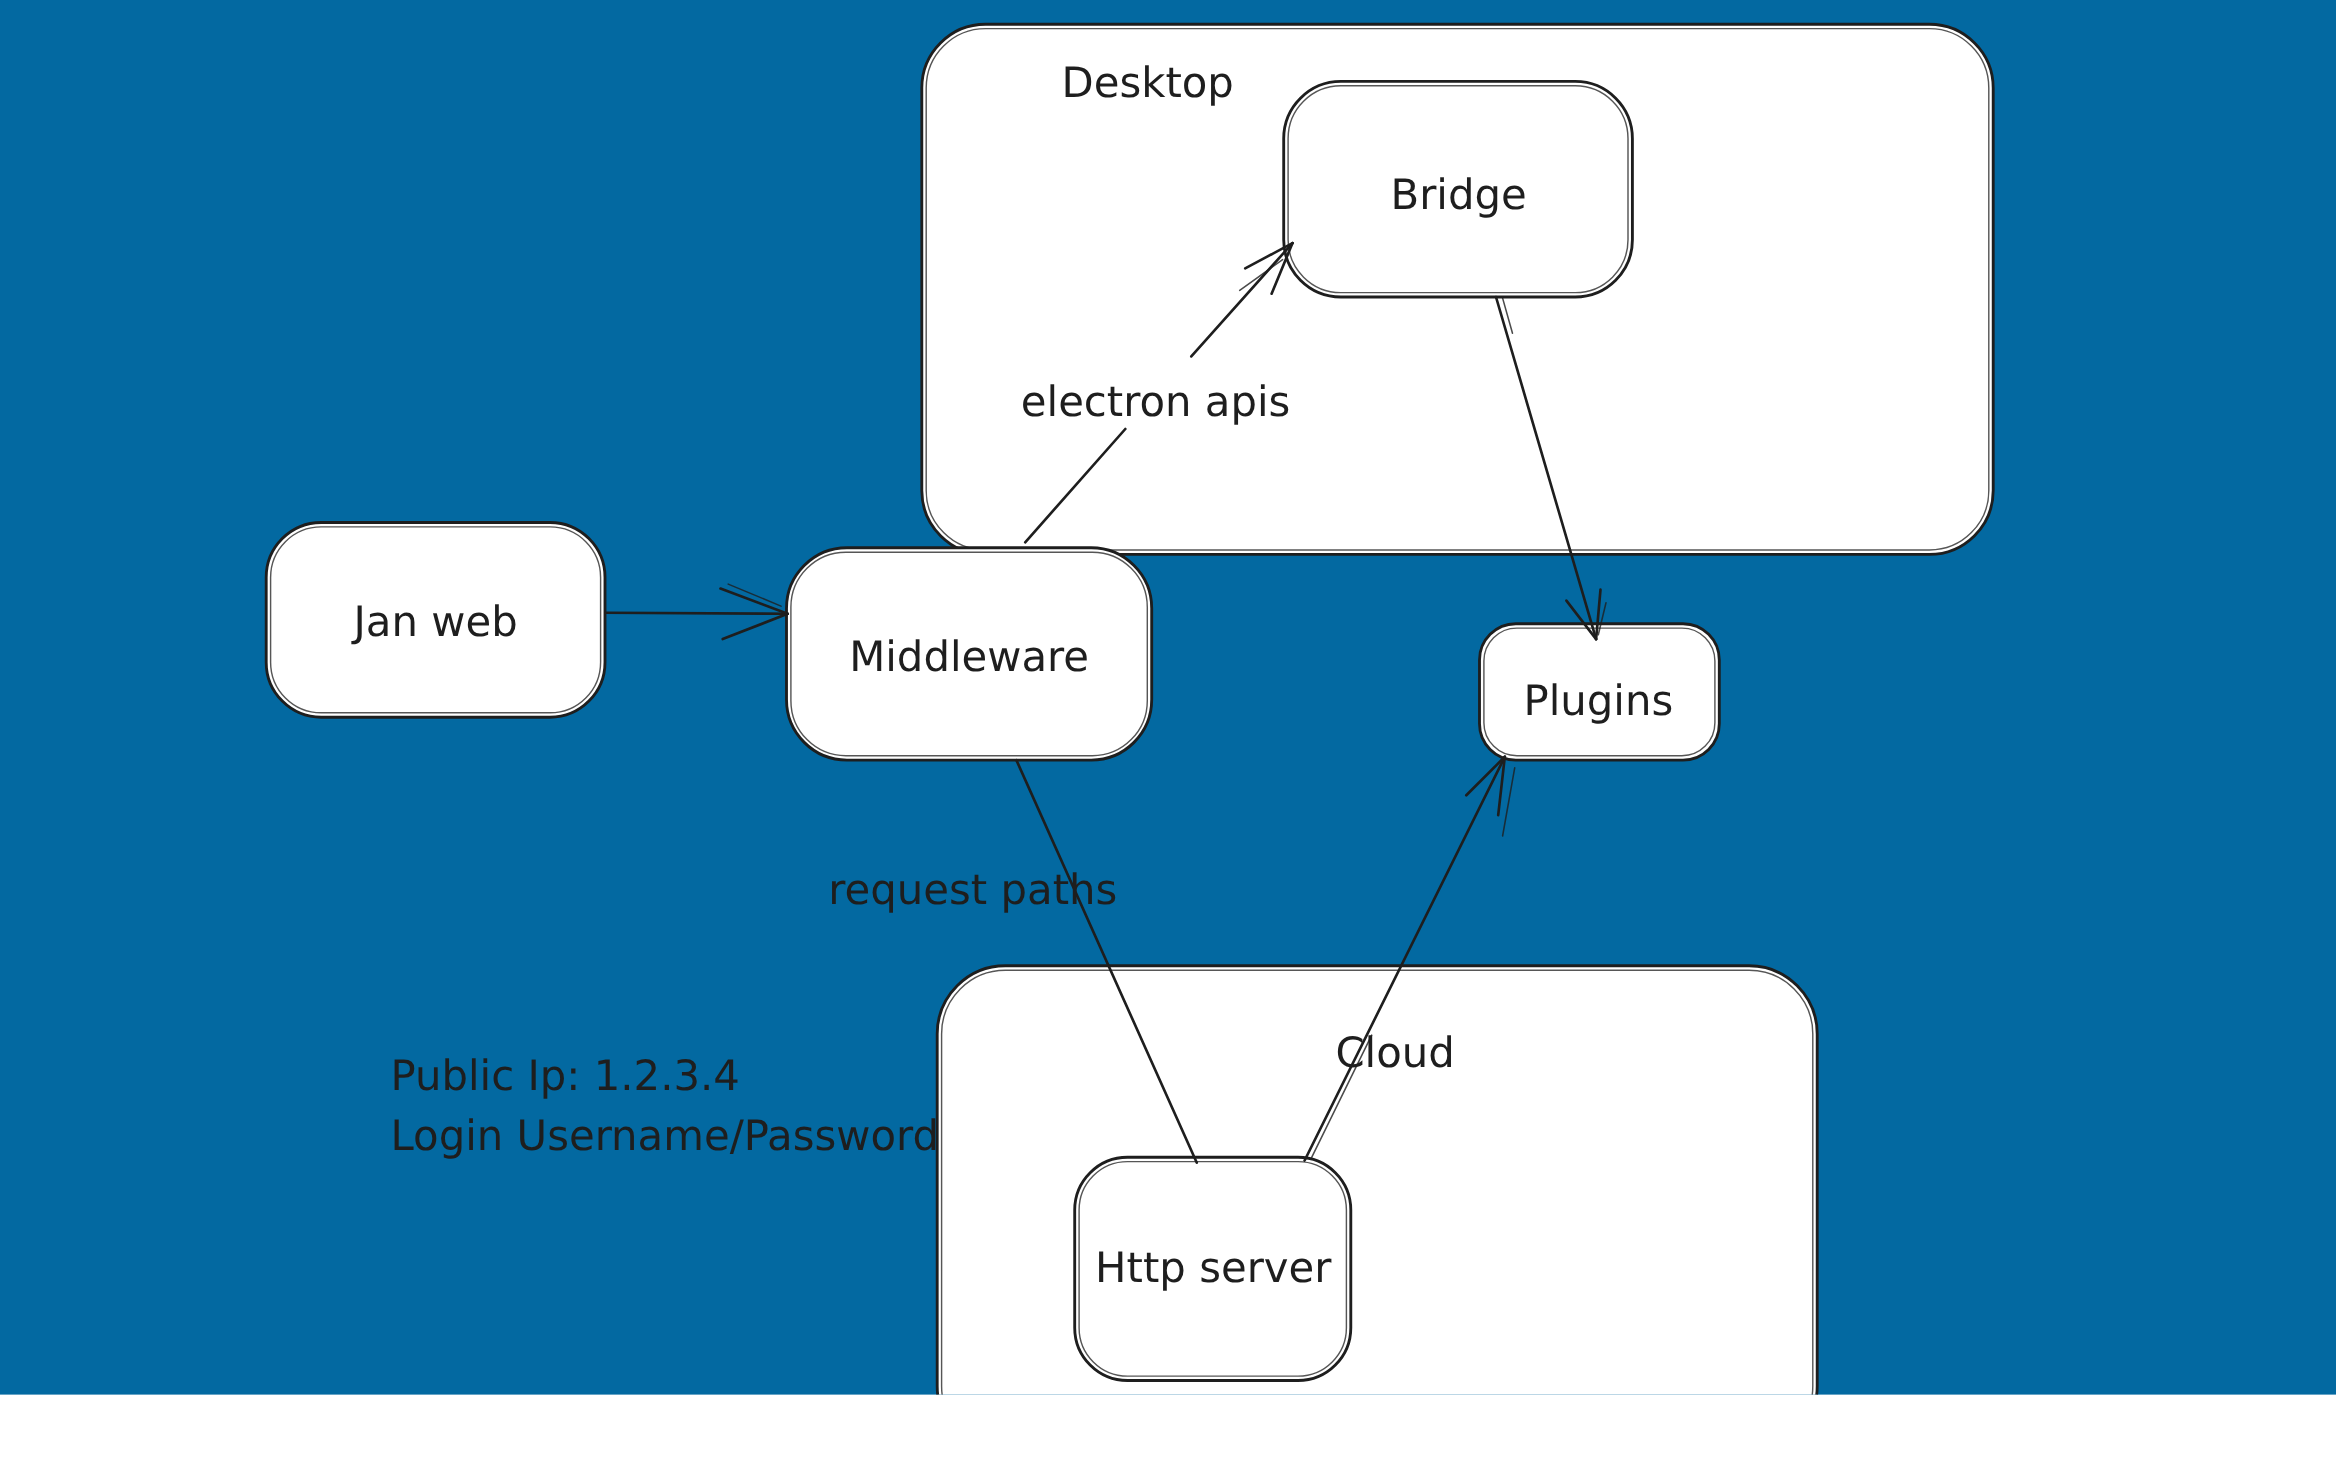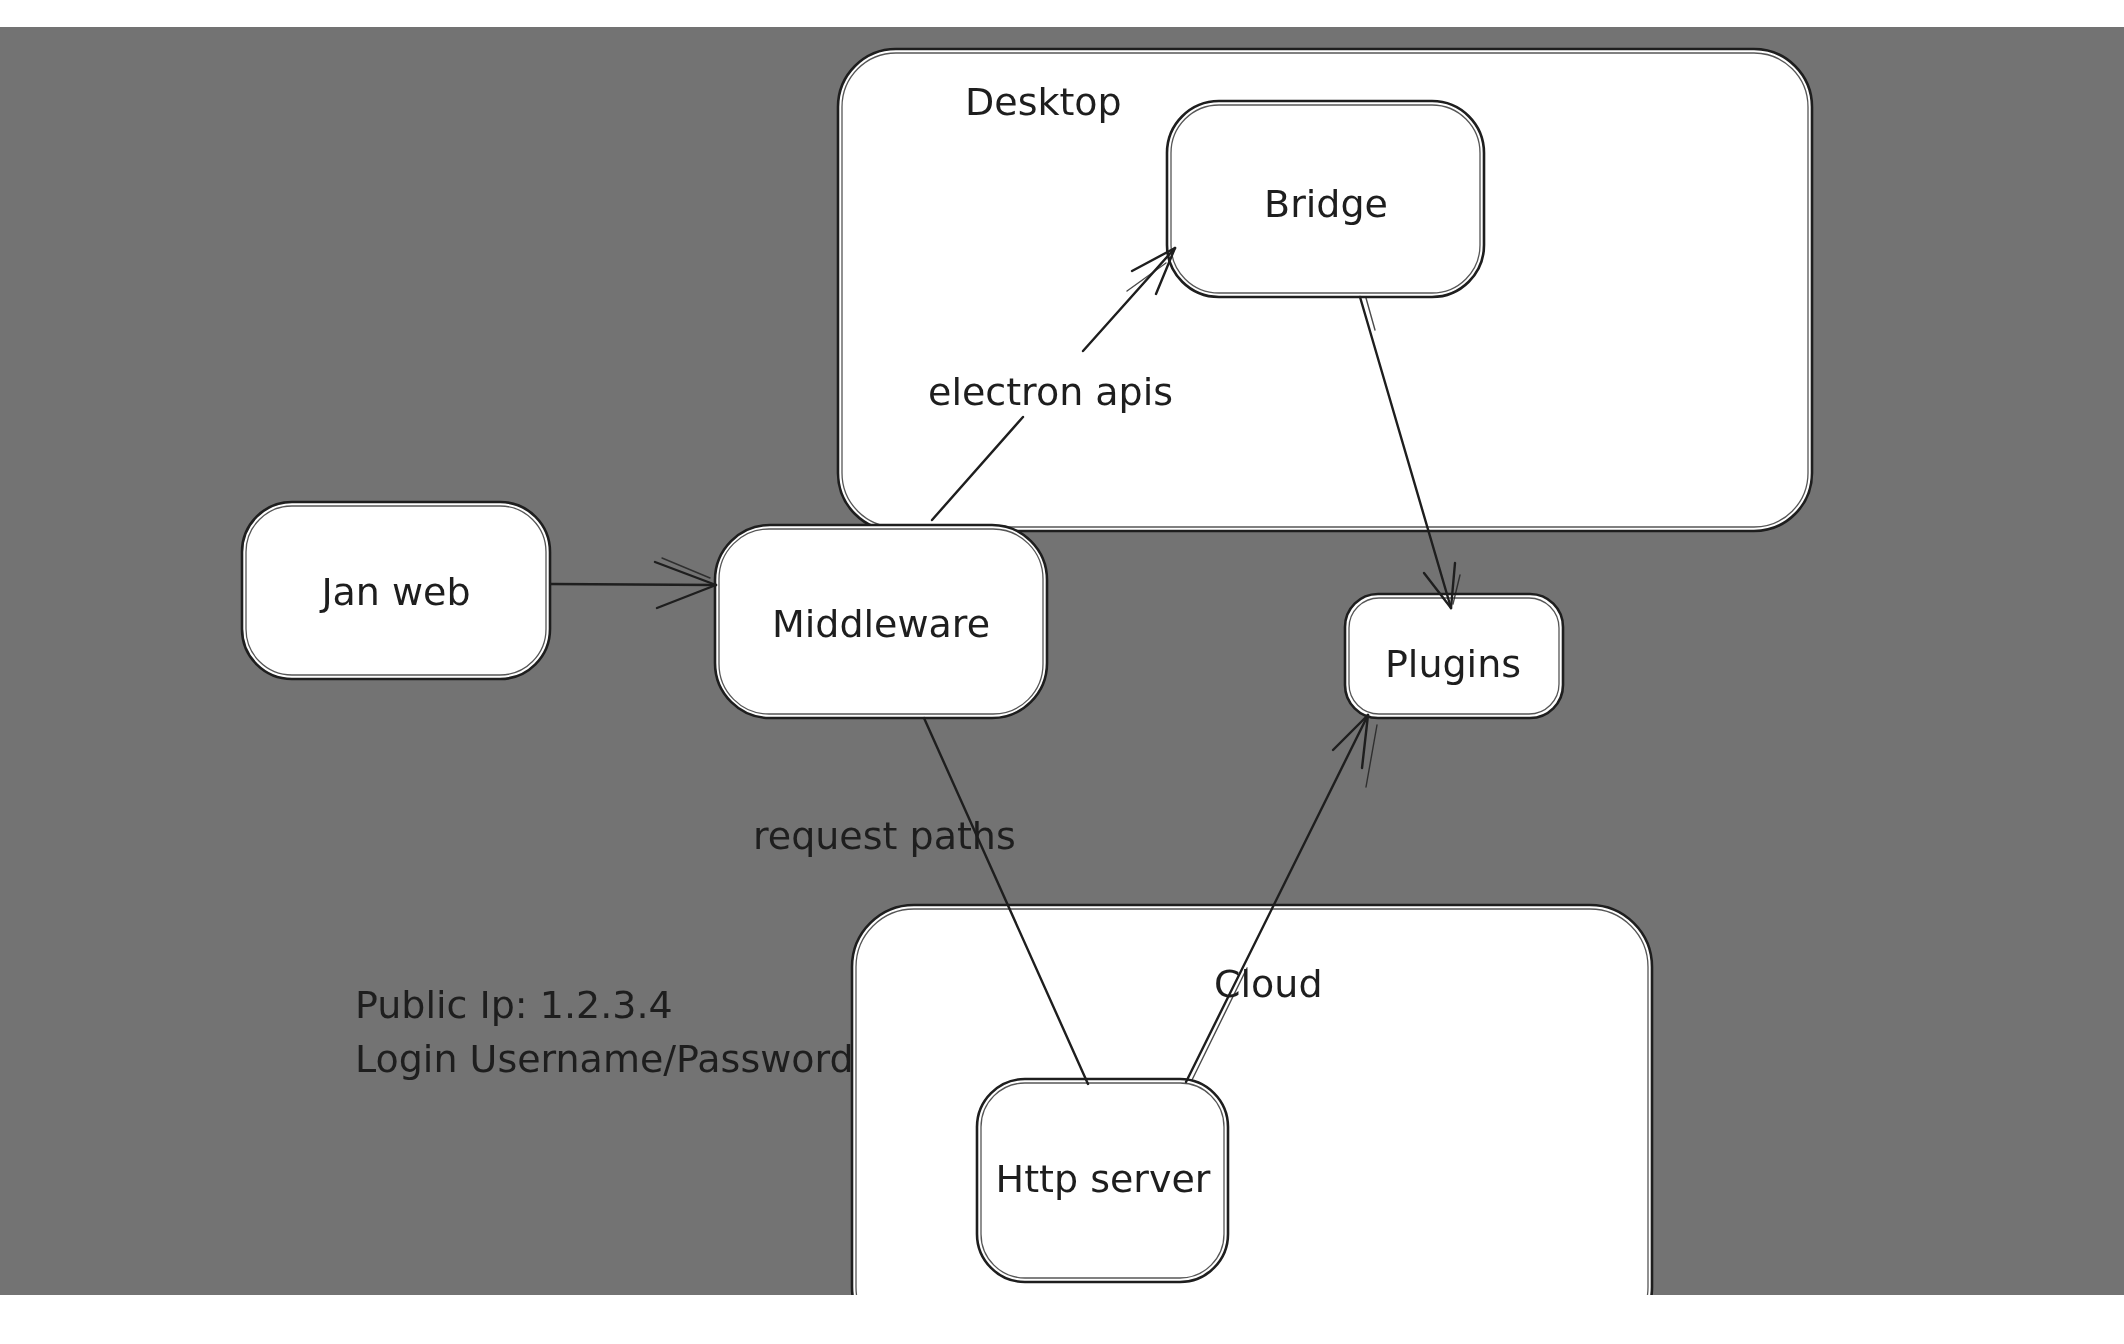--- a/index.html
+++ b/index.html
@@ -1,16 +1,16 @@
 <!DOCTYPE html>
 <html><head>
 <meta charset="utf-8">
 <style>
   html,body{margin:0;padding:0;background:#ffffff;}
-  .stage{position:relative;width:2124px;height:1268px;background:#737373;overflow:hidden;margin-top:27px;}
+  .stage{position:relative;width:2124px;height:1268px;background:#0369a1;overflow:hidden;}
   svg{display:block;}
   .shape{fill:#ffffff;stroke:#1e1e1e;stroke-width:2.6;}
   .echo{fill:none;stroke:#1e1e1e;stroke-width:1.3;opacity:.75;}
   .edge{fill:none;stroke:#1e1e1e;stroke-width:2.4;stroke-linecap:round;}
   .edge-echo{fill:none;stroke:#1e1e1e;stroke-width:1.4;stroke-linecap:round;opacity:.8;}
   .lbl{font-family:"DejaVu Sans",sans-serif;font-size:38px;fill:#1e1e1e;}
   .lbl-mid{text-anchor:middle;}
 </style>
 </head>
 <body>

